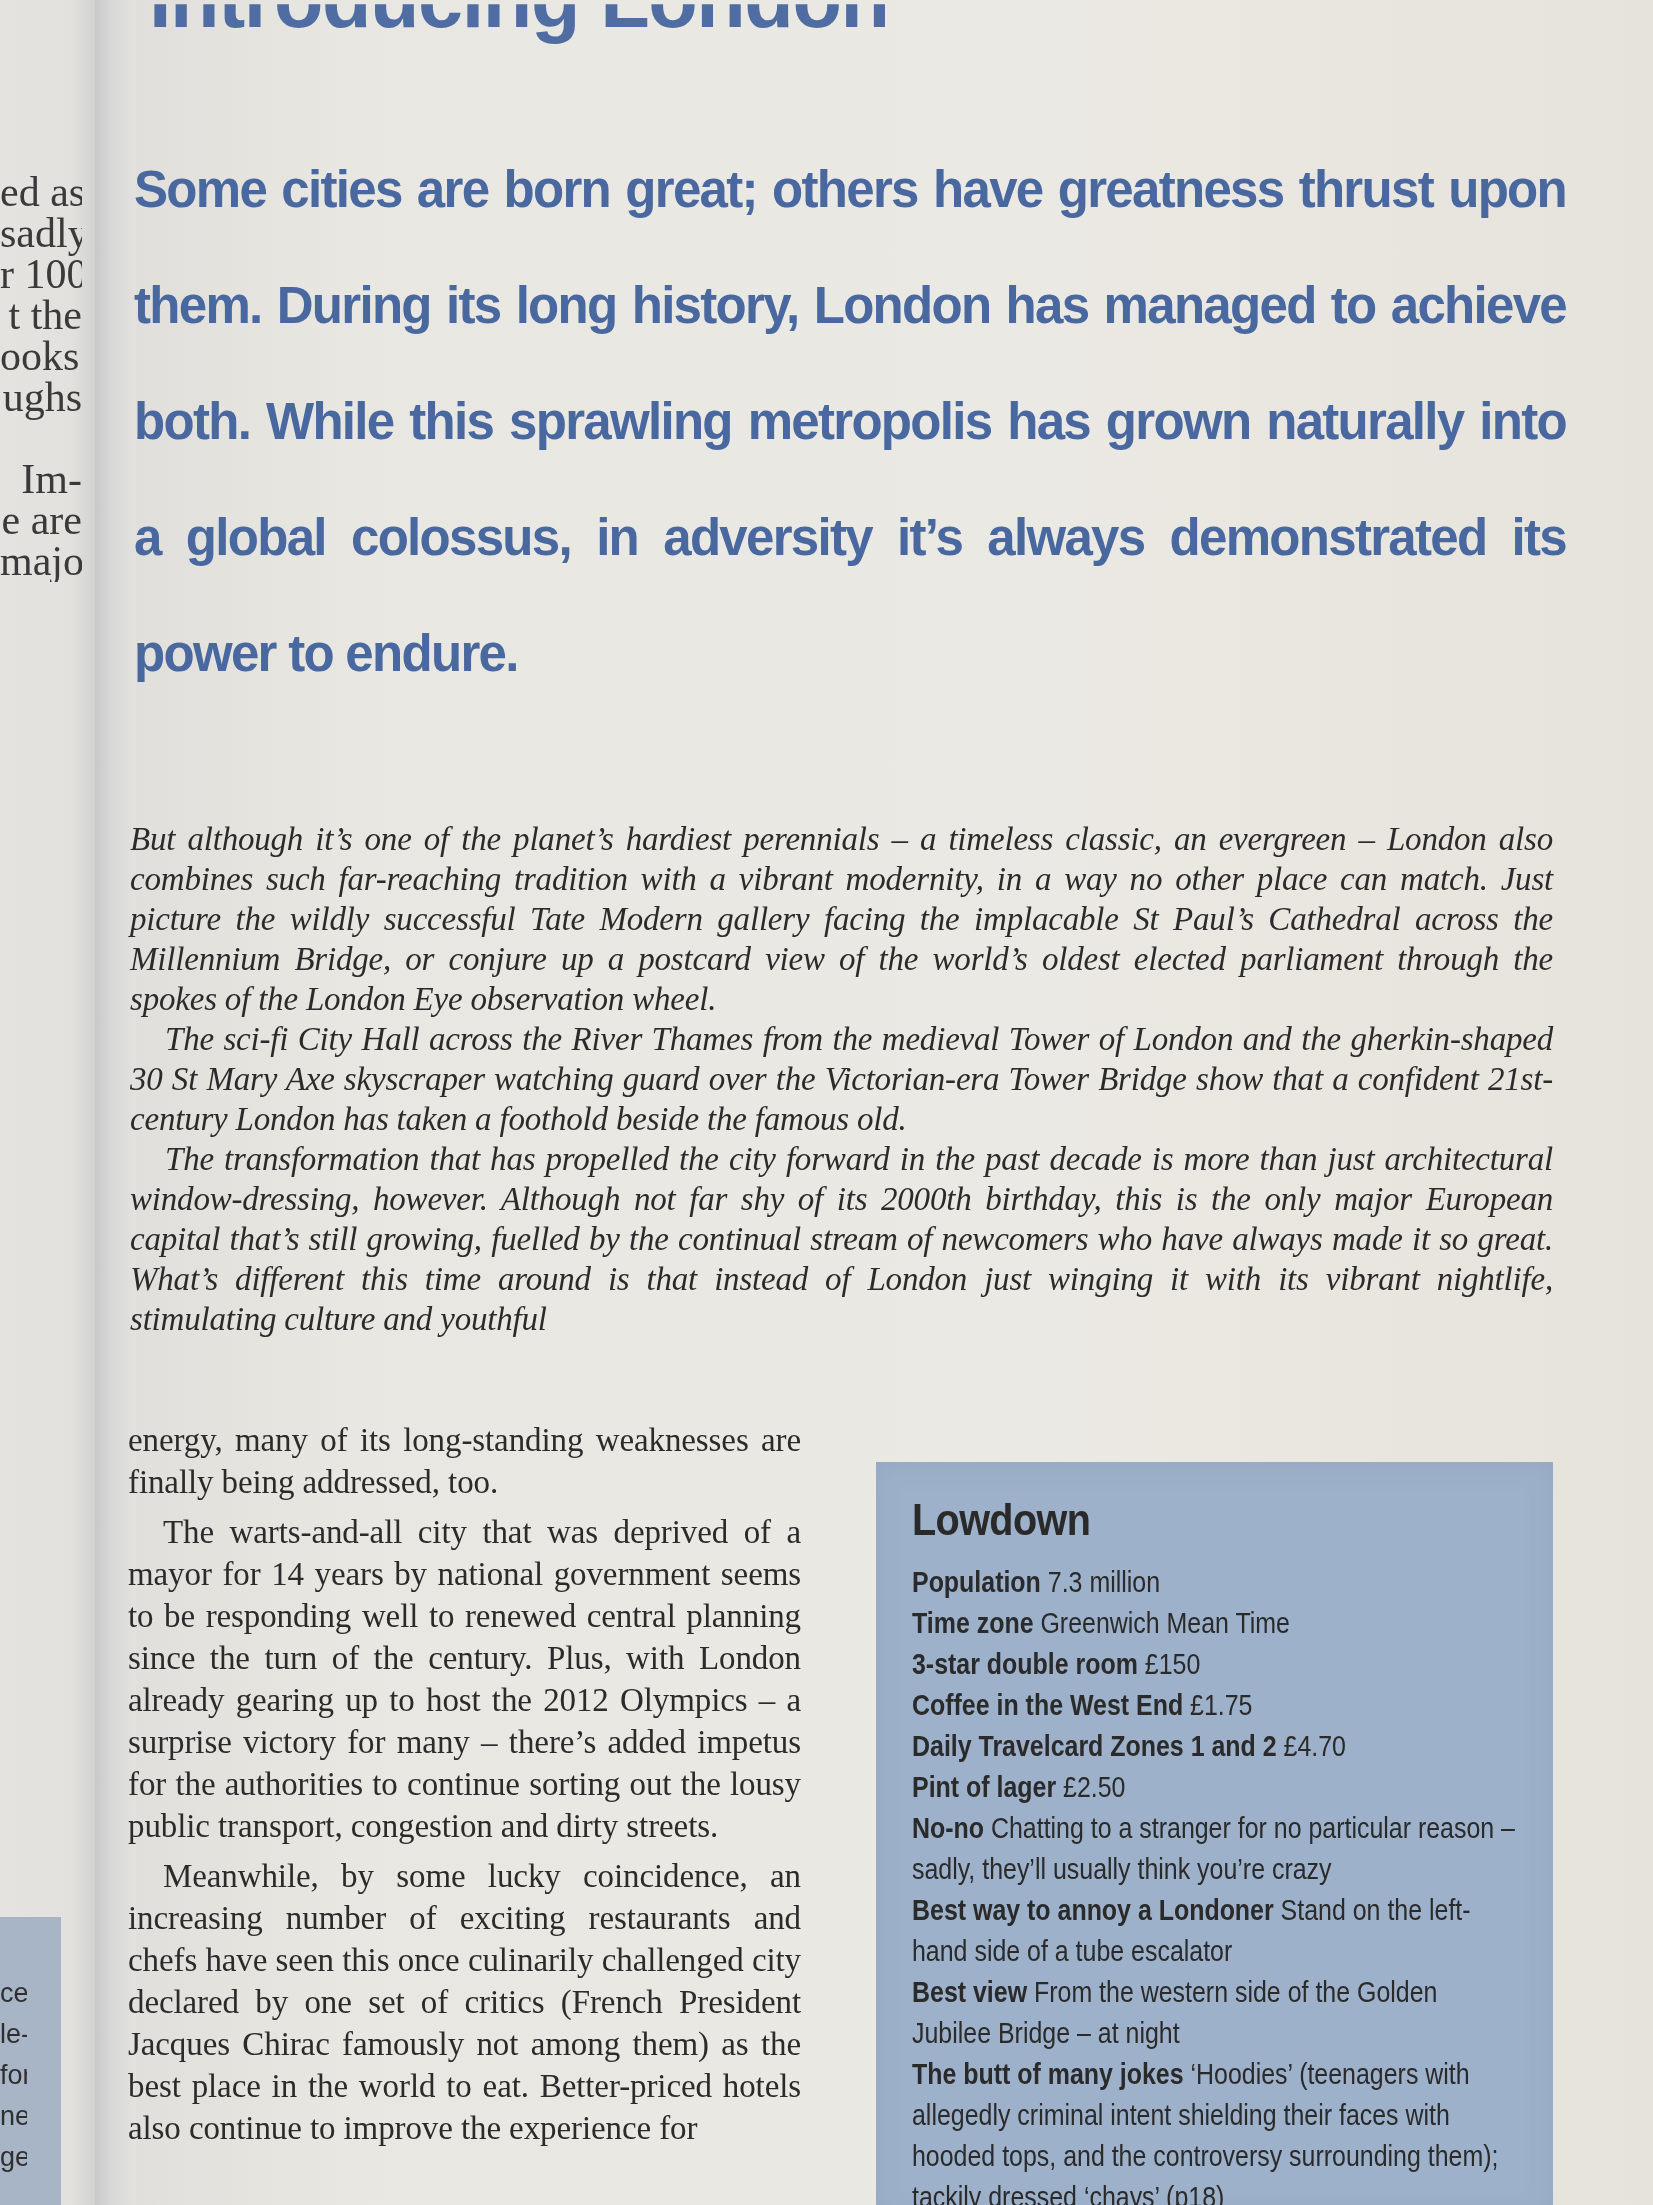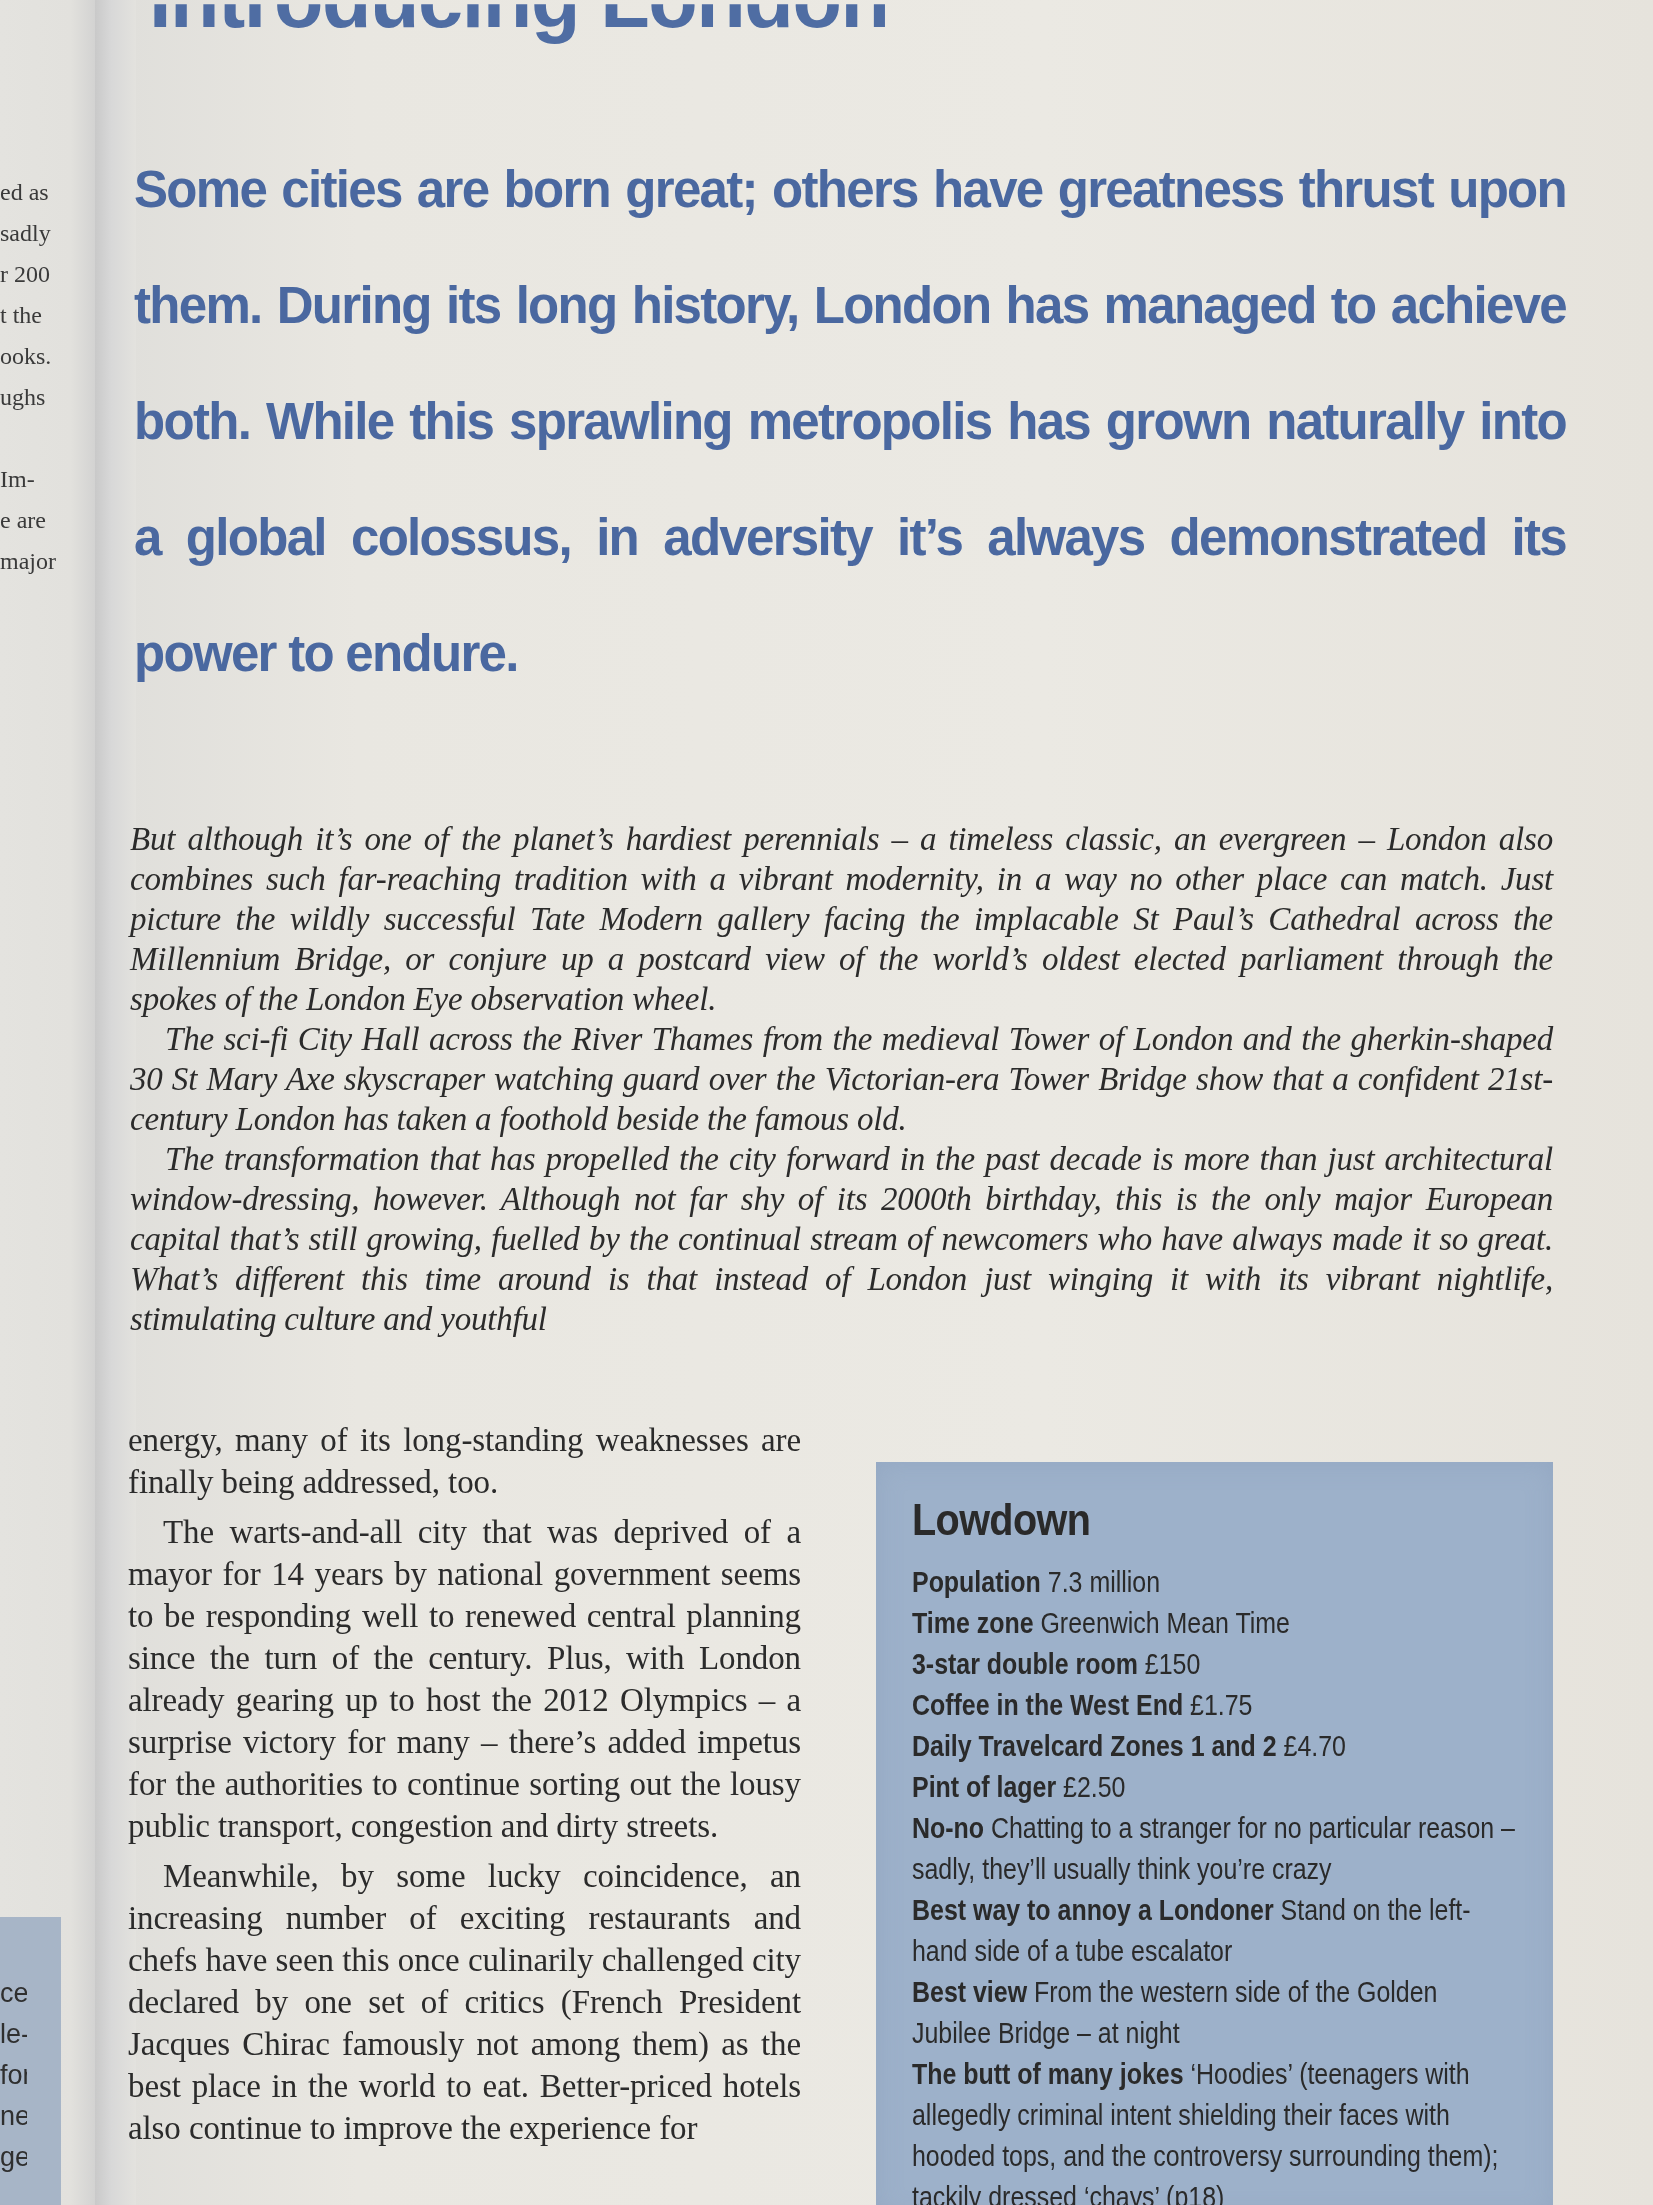--- a/index.html
+++ b/index.html
@@ -15,22 +15,22 @@
   .gutter {
     position: absolute; left: 95px; top: 0; width: 41px; height: 2205px;
     background: linear-gradient(90deg, #c9c9c9 0%, #d8d8d8 40%, #e3e2de 100%);
   }
   .page-right {
     position: absolute; left: 128px; top: 0; width: 1526px; height: 2205px;
     background: linear-gradient(90deg, #e0dfdb 0%, #e9e7e1 15%, #ebe9e3 60%, #e6e3dc 100%);
   }
   .prev-col {
     position: absolute; left: 0; top: 172px; width: 82px;
-    font-family: "Liberation Serif", serif; font-size: 24px; line-height: 41px;
-    color: #3a3a3a; white-space: nowrap; overflow: hidden;
+    font-family: "Liberation Serif", serif; font-size: 42px; line-height: 41px;
+    color: #3a3a3a; text-align: right; white-space: nowrap; overflow: hidden;
   }
   .prev-col .gap { height: 41px; }
   .prev-box {
     position: absolute; left: 0; top: 1917px; width: 61px; height: 288px;
     background: #a7b5c7;
   }
   .prev-box-text {
     position: absolute; left: 0; top: 1973px; width: 27px;
     font-family: "Liberation Sans", sans-serif; font-size: 27px; line-height: 41px;
     color: #2f2f2f; text-align: right; white-space: nowrap; overflow: hidden;
@@ -83,21 +83,21 @@
 </head>
 <body>
 
 <div class="page-left"></div>
 <div class="page-right"></div>
 <div class="gutter"></div>
 
 <div class="prev-col">
   <div>ed as</div>
   <div>sadly</div>
-  <div>r 200</div>
+  <div>r 100</div>
   <div>t the</div>
   <div>ooks.</div>
   <div>ughs</div>
   <div class="gap"></div>
   <div>Im-</div>
   <div>e are</div>
   <div>major</div>
 </div>
 
 <div class="prev-box"></div>

